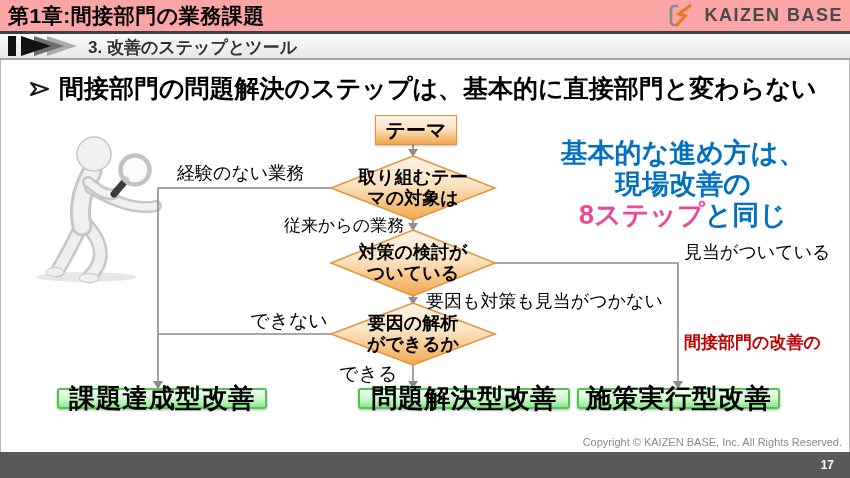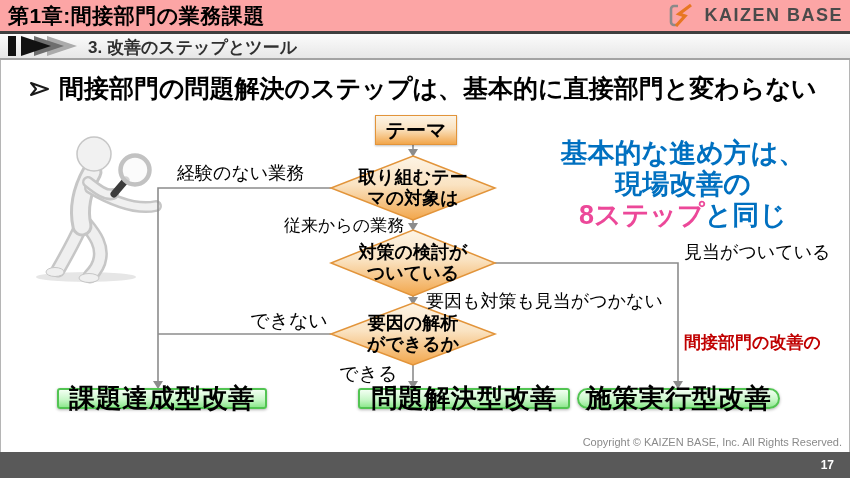--- a/index.html
+++ b/index.html
@@ -165,20 +165,20 @@
     <div>基本的な進め方は、</div>
     <div>現場改善の</div>
     <div><span class="red-inline">8ステップ</span><span>と同じ</span></div>
   </div>
   <div class="note-red">
     <div>間接部門の改善の</div>
   </div>
 
   <div class="result" style="left:57px;width:210px;">課題達成型改善</div>
   <div class="result" style="left:310px;width:212px;margin-left:48px;">問題解決型改善</div>
-  <div class="result" style="left:577px;width:203px;border-radius:15px;">施策実行型改善</div>
+  <div class="result" style="left:577px;width:203px;">施策実行型改善</div>
 
   <div class="copyright">Copyright ©  KAIZEN BASE, Inc.  All Rights Reserved.</div>
   <div class="footbar">
     <div class="pagenum">17</div>
   </div>
 
 </div>
 
 </body></html>

